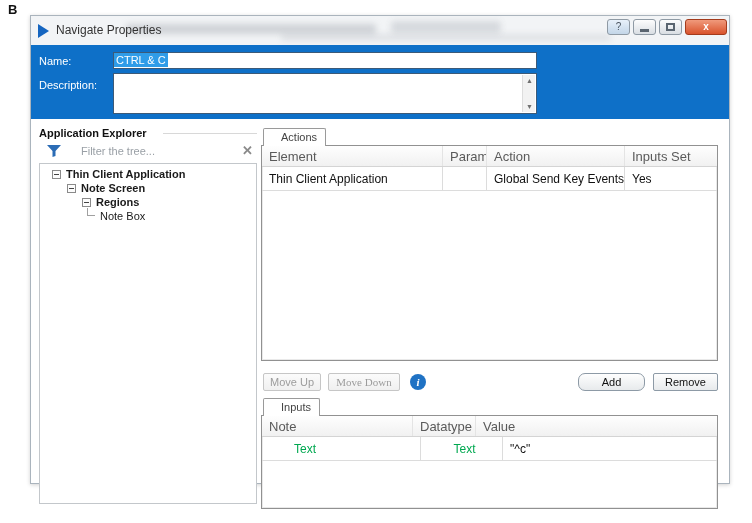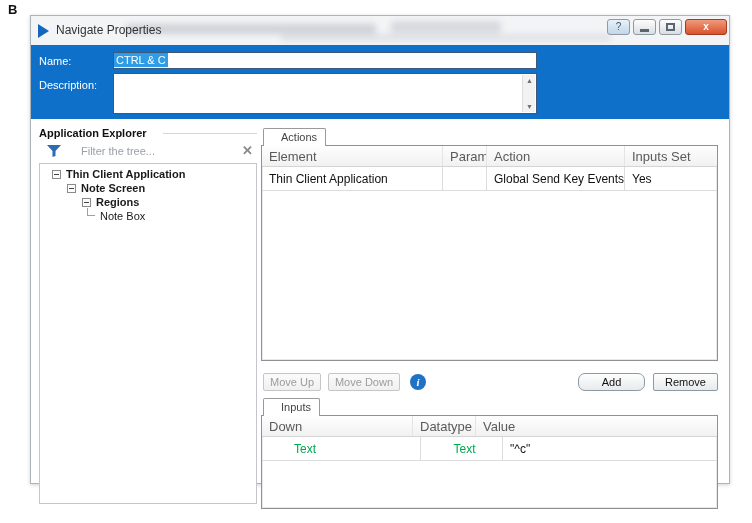--- a/index.html
+++ b/index.html
@@ -172,31 +172,31 @@
     </div>
     <div class="grid-row">
       <div class="grid-cell" style="width:181px;">Thin Client Application</div>
       <div class="grid-cell" style="width:44px;"></div>
       <div class="grid-cell" style="width:138px;">Global Send Key Events</div>
       <div class="grid-cell" style="width:92px;border-right:none;">Yes</div>
     </div>
   </div>
 
   <div class="push-btn disabled" style="left:232px;top:357px;width:58px;">Move Up</div>
-  <div class="push-btn disabled" style="left:297px;top:357px;width:72px;">Move Down</div>
+  <div class="push-btn disabled" style="left:297px;top:357px;width:72px;font-family:Liberation Serif, serif;">Move Down</div>
   <div class="info-circle" style="left:379px;top:358px;">i</div>
   <div class="push-btn" style="left:547px;top:357px;width:67px;border-radius:7px;">Add</div>
   <div class="push-btn" style="left:622px;top:357px;width:65px;">Remove</div>
 
   <div class="tab" style="left:232px;top:382px;">
     <span>Inputs</span>
   </div>
   <div class="grid" style="left:230px;top:399px;width:457px;height:94px;">
     <div class="grid-header">
-      <div class="grid-hcell" style="width:151px;">Down</div>
+      <div class="grid-hcell" style="width:151px;">Note</div>
       <div class="grid-hcell" style="width:63px;">Datatype</div>
       <div class="grid-hcell" style="width:241px;border-right:none;">Value</div>
     </div>
     <div class="grid-row">
       <div class="grid-cell green" style="width:151px;">Text</div>
       <div class="grid-cell green" style="width:63px;">Text</div>
       <div class="grid-cell" style="width:241px;border-right:none;">"^c"</div>
     </div>
   </div>
 

